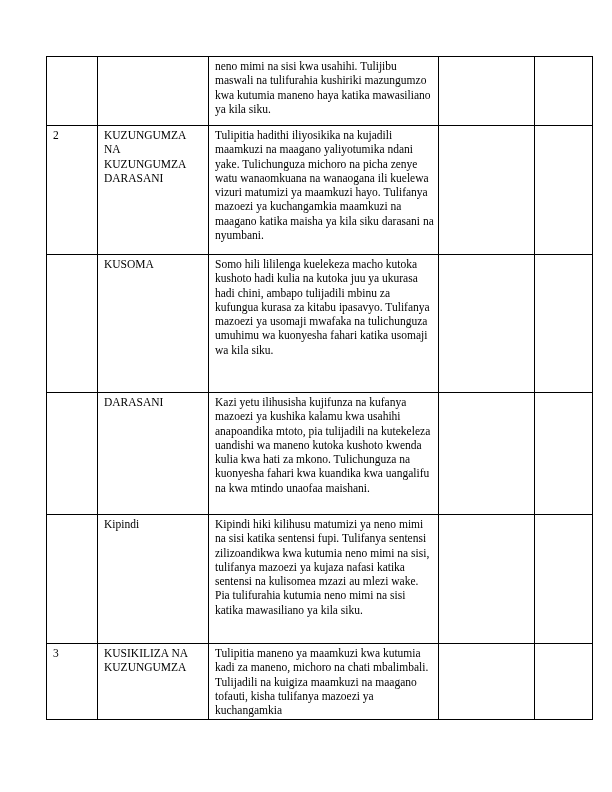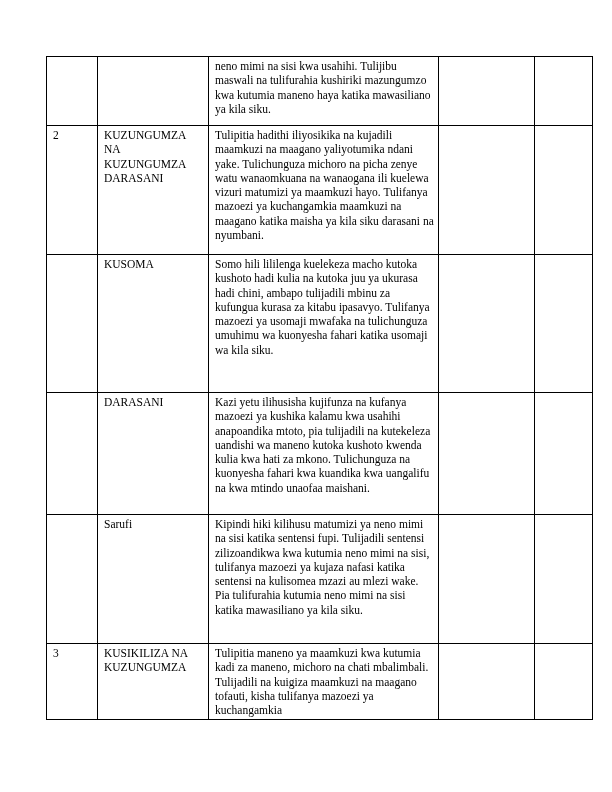--- a/index.html
+++ b/index.html
@@ -89,22 +89,22 @@
       </tr>
       <tr style="height:122px;">
         <td class="num-cell"></td>
         <td class="topic-cell">DARASANI</td>
         <td class="desc-cell">Kazi yetu ilihusisha kujifunza na kufanya mazoezi ya kushika kalamu kwa usahihi anapoandika mtoto, pia tulijadili na kutekeleza uandishi wa maneno kutoka kushoto kwenda kulia kwa hati za mkono. Tulichunguza na kuonyesha fahari kwa kuandika kwa uangalifu na kwa mtindo unaofaa maishani.</td>
         <td></td>
         <td></td>
       </tr>
       <tr style="height:129px;">
         <td class="num-cell"></td>
-        <td class="topic-cell">Sarufi</td>
-        <td class="desc-cell">Kipindi hiki kilihusu matumizi ya neno mimi na sisi katika sentensi fupi. Tulijadili sentensi zilizoandikwa kwa kutumia neno mimi na sisi, tulifanya mazoezi ya kujaza nafasi katika sentensi na kulisomea mzazi au mlezi wake. Pia tulifurahia kutumia neno mimi na sisi katika mawasiliano ya kila siku.</td>
+        <td class="topic-cell">Kipindi</td>
+        <td class="desc-cell">Kipindi hiki kilihusu matumizi ya neno mimi na sisi katika sentensi fupi. Tulifanya sentensi zilizoandikwa kwa kutumia neno mimi na sisi, tulifanya mazoezi ya kujaza nafasi katika sentensi na kulisomea mzazi au mlezi wake. Pia tulifurahia kutumia neno mimi na sisi katika mawasiliano ya kila siku.</td>
         <td></td>
         <td></td>
       </tr>
       <tr style="height:72px;">
         <td class="num-cell">3</td>
         <td class="topic-cell">KUSIKILIZA NA KUZUNGUMZA</td>
         <td class="desc-cell">Tulipitia maneno ya maamkuzi kwa kutumia kadi za maneno, michoro na chati mbalimbali. Tulijadili na kuigiza maamkuzi na maagano tofauti, kisha tulifanya mazoezi ya kuchangamkia</td>
         <td></td>
         <td></td>
       </tr>

